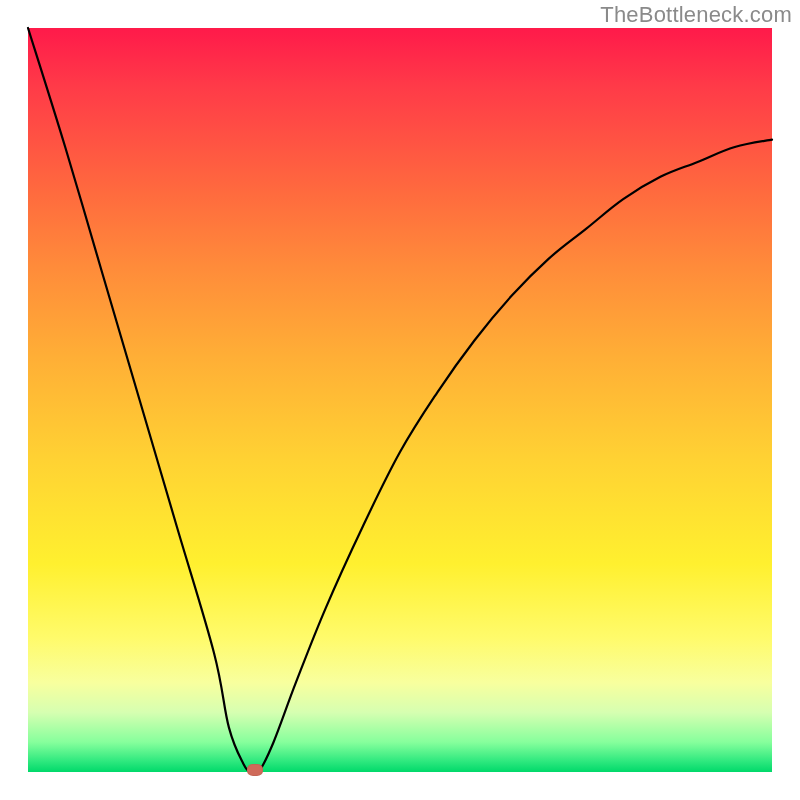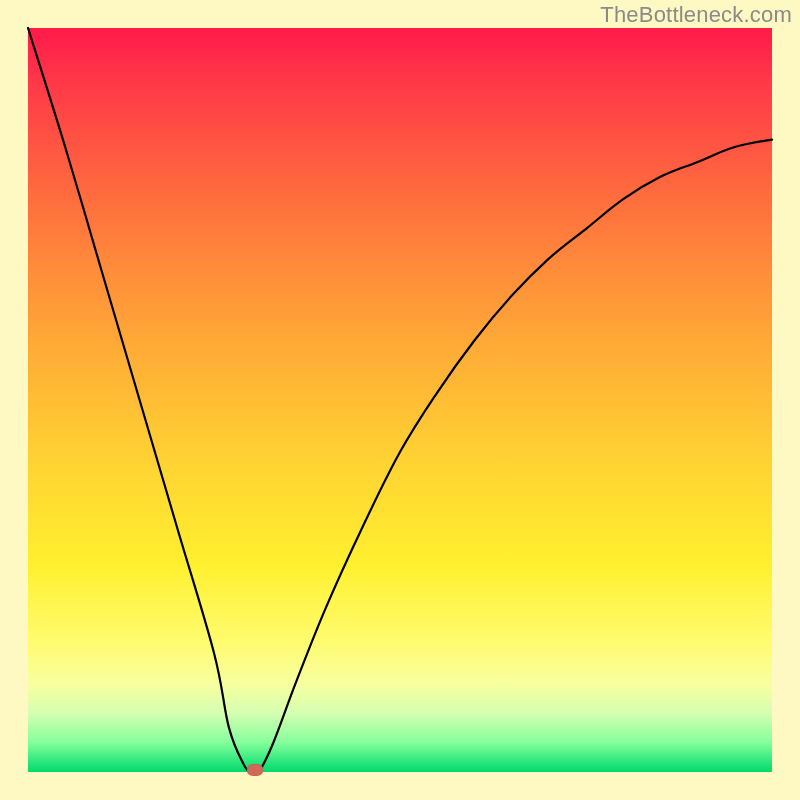--- a/index.html
+++ b/index.html
@@ -10,21 +10,21 @@
     overflow: hidden;
     background: #000;
     font-family: Arial, Helvetica, sans-serif;
   }
   .frame {
     position: absolute;
     left: 0;
     top: 0;
     width: 800px;
     height: 800px;
-    background: #fef9c3;
+    background: #ffffff;
   }
   .watermark {
     position: absolute;
     top: 2px;
     right: 8px;
     color: #8a8a8a;
     font-size: 22px;
     font-weight: 400;
     letter-spacing: 0.2px;
     z-index: 10;

